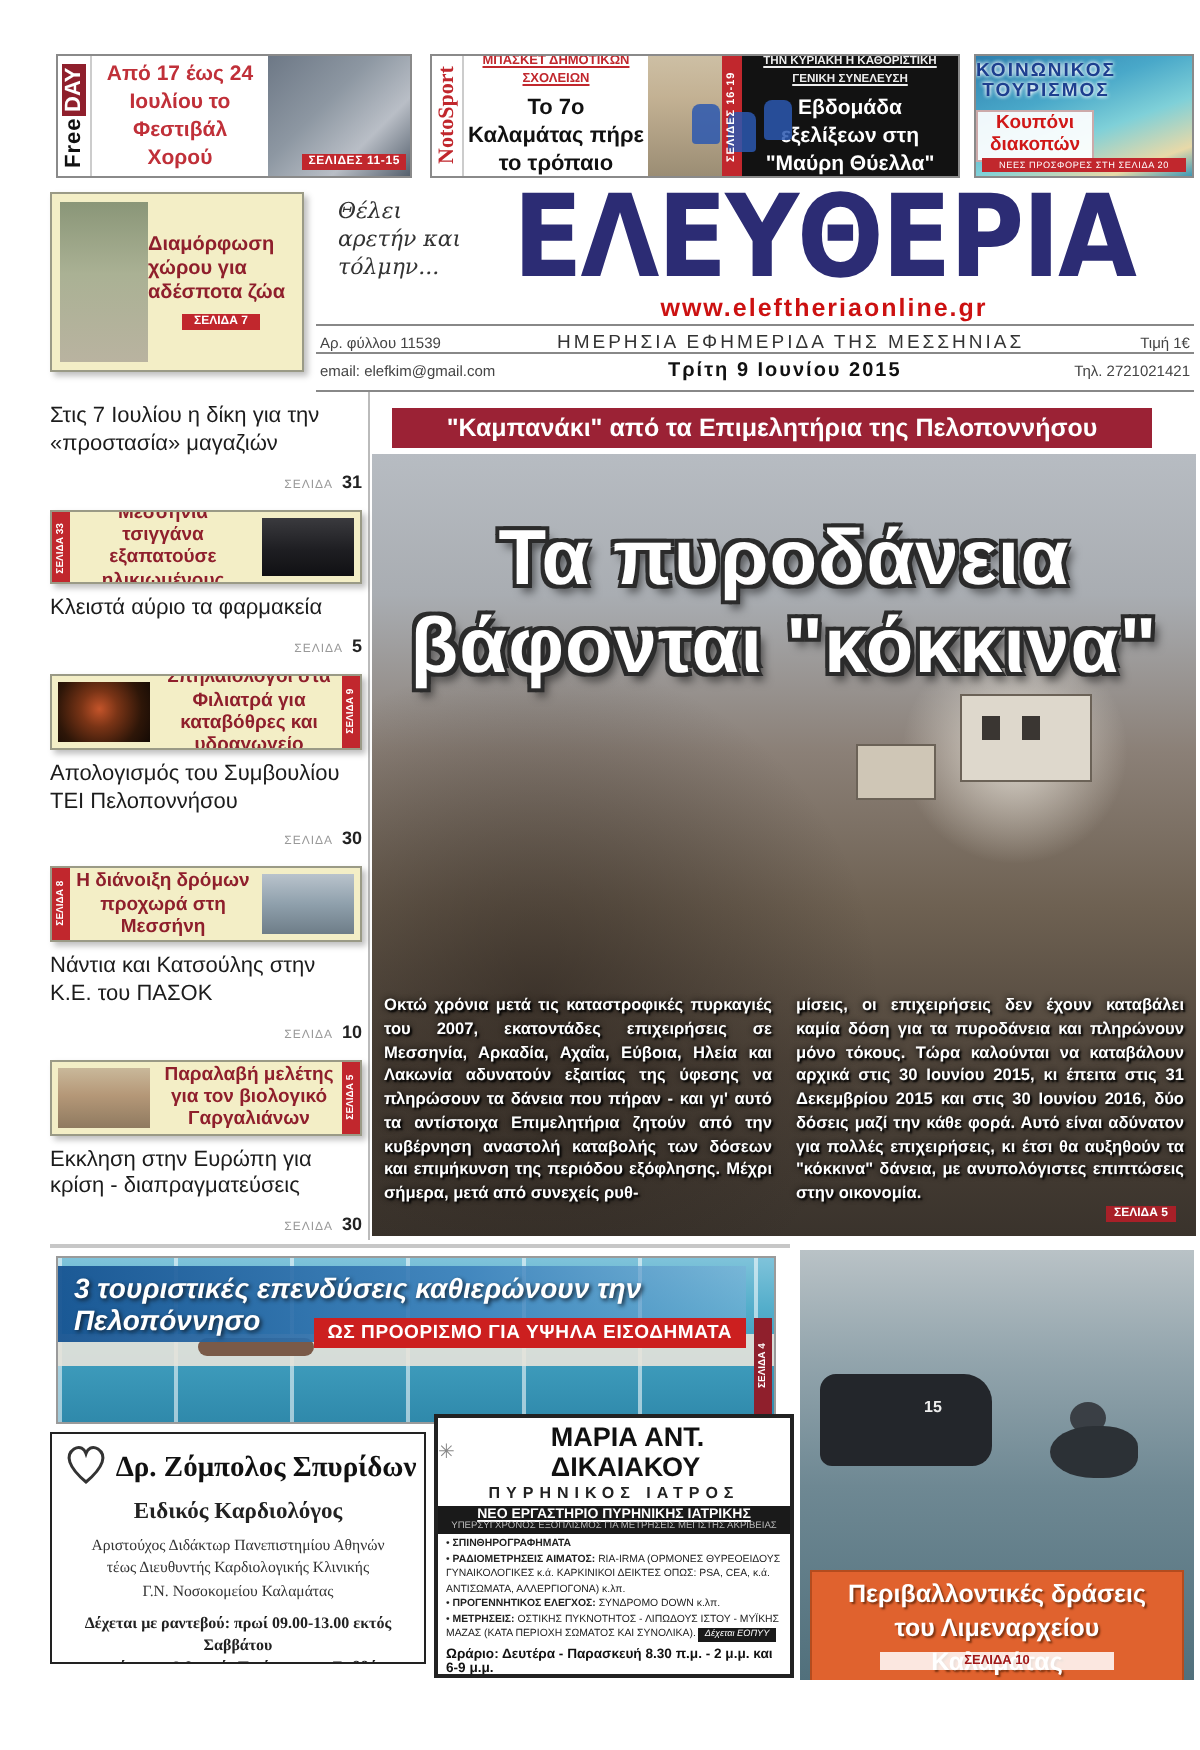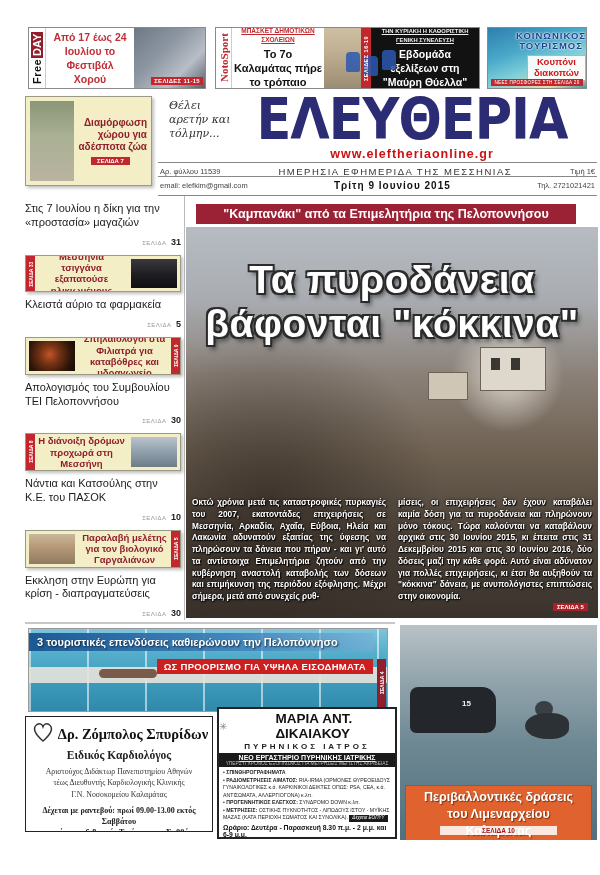--- a/index.html
+++ b/index.html
@@ -35,37 +35,37 @@
   .noto-title { color:#111; font-size:11px; font-weight:bold; text-align:center; line-height:1.25; }
   .noto-photo { flex:1; position:relative;
      background:linear-gradient(180deg,#cdbfa4 0%,#c3b193 35%,#9b8d74 100%); }
   .noto-photo .jersey { position:absolute; width:14px; height:20px; border-radius:4px 4px 2px 2px; background:#2b58b0; opacity:0.85; }
   .noto-vtag { width:10px; background:#c1272d; }
   .noto-vtag .vbrand { width:100%; height:100%; font-size:5.5px; color:#fff; letter-spacing:0.5px; }
   .thyella-panel { width:108px; background:#121212; display:flex; flex-direction:column; align-items:center; justify-content:center; gap:4px; padding:3px; }
   .thyella-kicker { color:#eee; font-size:5.8px; font-weight:bold; text-align:center; text-decoration:underline; line-height:1.5; }
   .thyella-title { color:#fff; font-size:10.5px; font-weight:bold; text-align:center; line-height:1.3; }
 
-  #coupon-banner { left:487px; top:27px; width:100px; height:62px; border:1px solid #8a8a8a;
+  #coupon-banner { left:487px; top:27px; width:110px; height:62px; border:1px solid #8a8a8a;
      background:linear-gradient(160deg,#2e7fae 0%,#49a8c9 35%,#7fd0d8 60%,#e8d9a8 85%,#3f98b5 100%);
-     display:flex; flex-direction:column; align-items:flex-end; position:absolute; overflow:hidden; }
+     display:flex; flex-direction:column; align-items:flex-start; position:absolute; overflow:hidden; }
   .coupon-title { margin-top:3px; text-align:center; font-weight:bold; font-size:9.5px; line-height:1.1;
      color:#1d3f8f; letter-spacing:1px; text-shadow:0 0 2px #fff,0 0 2px #fff; }
   .coupon-box { margin-top:3px; background:rgba(255,255,255,0.92); border:1px solid #caa;
      padding:1px 6px; text-align:center; }
   .coupon-box div { color:#d01818; font-weight:bold; font-size:9.5px; line-height:1.15; }
   .coupon-footer { position:absolute; bottom:2px; left:3px; right:3px; background:#c1272d;
      color:#fff; font-size:4.6px; text-align:center; padding:1px 0; letter-spacing:0.3px; }
 
   
   #promo-box { left:25px; top:96px; width:127px; height:90px; background:#f3eec6;
      border:1px solid #9a9a86; box-shadow:2px 2px 3px rgba(0,0,0,0.25); display:flex; padding:4px; }
   .promo-photo { width:44px; height:100%; background:linear-gradient(180deg,#8a9678 0%,#aab194 45%,#b9b3a0 100%); }
   .promo-right { flex:1; display:flex; flex-direction:column; align-items:center; justify-content:center; gap:4px; }
-  .promo-title { color:#8f1f2c; font-weight:bold; font-size:10px; text-align:right; line-height:1.2; }
+  .promo-title { color:#8f1f2c; font-weight:bold; font-size:10px; text-align:left; line-height:1.2; }
   .promo-tag { background:#c1272d; color:#fff; font-size:6px; font-weight:bold; padding:1px 6px; }
 
   #motto { left:169px; top:99px; width:72px; font-family:"DejaVu Serif",serif; font-style:italic;
      font-size:11px; color:#333; line-height:1.25; }
   #logo { left:228px; top:90px; width:368px; text-align:center; color:#2c2c74;
      font-size:51px; font-weight:bold; letter-spacing:-1px; transform:scaleY(1.12);
      font-family:"DejaVu Sans",sans-serif; }
   #website { left:228px; top:147px; width:368px; text-align:center; color:#cc1111;
      font-weight:bold; font-size:12.5px; letter-spacing:1px; }
   .mast-row { left:158px; width:439px; display:flex; justify-content:space-between; align-items:center;
@@ -122,21 +122,21 @@
   
   #tourism-band { left:28px; top:628px; width:360px; height:84px; border:1px solid #9a9a9a; overflow:hidden;
      background:
        repeating-linear-gradient(90deg, rgba(255,255,255,0.55) 0 2px, rgba(255,255,255,0) 2px 58px),
        linear-gradient(180deg,#7fc3da 0%,#54aecb 30%,#3f9dbd 60%,#2f89ab 100%); }
   .pool-deck { position:absolute; left:0; right:0; top:38px; height:16px; background:#e7e3da; opacity:0.9; }
   .pool-person { position:absolute; left:70px; top:40px; width:58px; height:9px; border-radius:5px;
      background:#7a5a48; }
   #tourism-title { position:absolute; left:0; top:4px; right:14px; padding:3px 8px;
      background:linear-gradient(90deg, rgba(23,84,146,0.95) 0%, rgba(62,130,188,0.9) 60%, rgba(120,175,215,0.55) 100%);
-     color:#fff; font-weight:bold; font-size:11px; text-shadow:1px 1px 2px #123; }
+     color:#fff; font-weight:bold; font-size:14px; text-shadow:1px 1px 2px #123;font-style:italic; }
   #tourism-sub { position:absolute; right:14px; top:30px; background:#cc1f1f; color:#fff;
      font-weight:bold; font-size:9.5px; padding:2px 7px; letter-spacing:0.3px; }
   #tourism-vtag { position:absolute; right:1px; top:30px; width:9px; height:48px; background:#8f1f2c; }
   #tourism-vtag .vbrand { width:100%; height:100%; font-size:5px; color:#fff; }
 
   
   #port-photo { left:400px; top:625px; width:197px; height:215px; overflow:hidden;
      background:linear-gradient(180deg,#b9c2c6 0%,#93a5ad 25%,#6e8893 55%,#51707c 100%); }
   .motor { position:absolute; left:10px; top:62px; width:86px; height:46px; background:#23262b; border-radius:8px 14px 10px 6px; }
   .motor-label { position:absolute; left:62px; top:74px; color:#eee; font-size:8px; font-weight:bold; }

